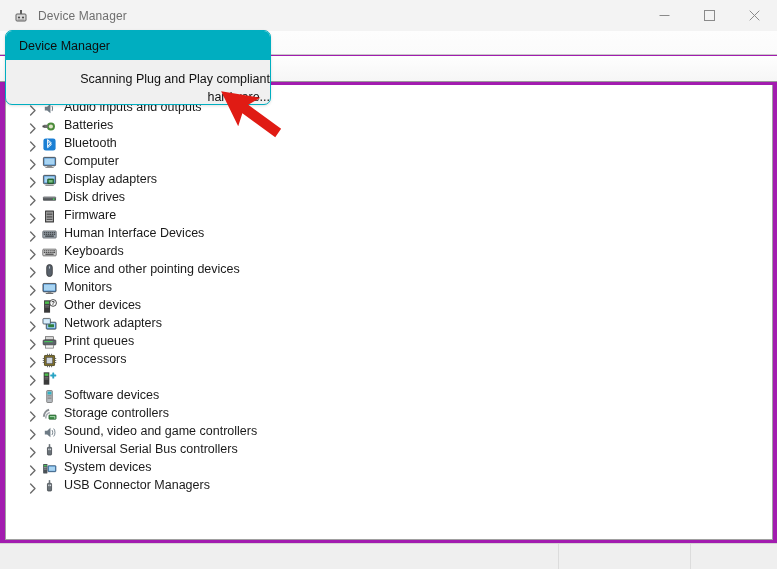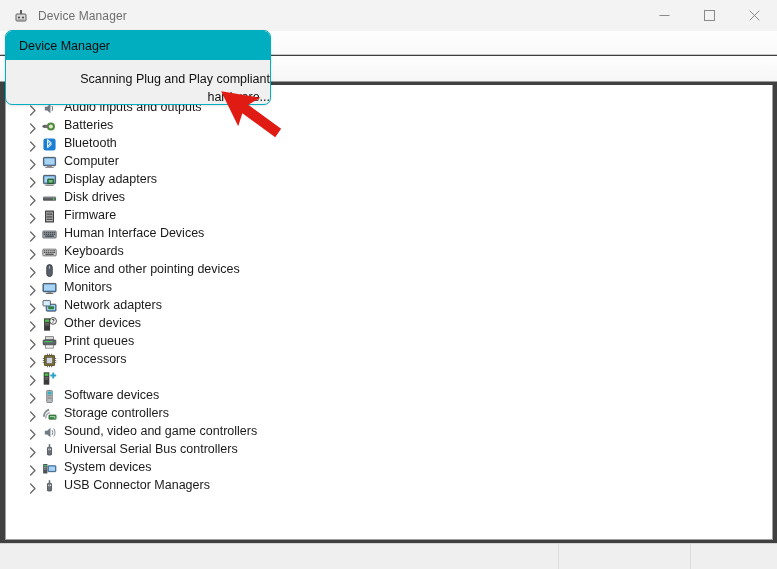--- a/index.html
+++ b/index.html
@@ -13,21 +13,21 @@
     height: 569px;
     overflow: hidden;
     font-family: "Liberation Sans", sans-serif;
     -webkit-font-smoothing: antialiased;
   }
 
   #app {
     position: relative;
     width: 777px;
     height: 569px;
-    background: #404040;
+    background: #a21caf;
     overflow: hidden;
   }
 
   
   .titlebar {
     position: absolute;
     left: 0; top: 0;
     width: 777px;
     height: 31px;
     background: #f3f3f3;
@@ -455,46 +455,46 @@
           <span class="dev-label">Monitors</span>
         </div>
         <div class="tree-row">
           <span class="chev">
             <svg width="8" height="11" viewBox="0 0 8 11">
               <path d="M1.6 1 L6 5.5 L1.6 10" stroke="currentColor" stroke-width="1.35" fill="none" stroke-linecap="round" stroke-linejoin="round"></path>
             </svg>
           </span>
           <span class="dev-icon">
             <svg width="15" height="15" viewBox="0 0 16 16">
-              <rect x="4.5" y="5.5" width="10.5" height="7.5" rx="1" fill="#3e82c4" stroke="#4a4a4a" stroke-width=".8"></rect>
-              <rect x="5.5" y="6.4" width="8.5" height="5.5" fill="#a8d4f2"></rect>
-              <rect x="6.6" y="7.6" width="6.2" height="3.2" rx=".4" fill="#2f7d3c"></rect>
-              <rect x="1" y="1.5" width="8" height="6" rx="1" fill="#9dc6e6" stroke="#4a4a4a" stroke-width=".8"></rect>
-              <rect x="1.9" y="2.4" width="6.2" height="4.2" fill="#d8ecfa"></rect>
-            </svg>
-          </span>
-          <span class="dev-label">Network adapters</span>
-        </div>
-        <div class="tree-row">
-          <span class="chev">
-            <svg width="8" height="11" viewBox="0 0 8 11">
-              <path d="M1.6 1 L6 5.5 L1.6 10" stroke="currentColor" stroke-width="1.35" fill="none" stroke-linecap="round" stroke-linejoin="round"></path>
-            </svg>
-          </span>
-          <span class="dev-icon">
-            <svg width="15" height="15" viewBox="0 0 16 16">
               <path d="M2.2 1.4h6.4v13.2H2.2z" fill="#3a3a3a"></path>
               <rect x="3.2" y="2.6" width="4.4" height="2.6" fill="#4cc04c"></rect>
               <rect x="3.2" y="6.2" width="4.4" height="1" fill="#777"></rect>
               <rect x="3.2" y="8" width="4.4" height="1" fill="#777"></rect>
               <circle cx="11.8" cy="4.2" r="3.6" fill="#fff" stroke="#2a2a2a" stroke-width=".9"></circle>
               <text x="11.8" y="6.6" font-size="6.2" text-anchor="middle" fill="#1a1a1a" font-family="Liberation Sans, sans-serif" font-weight="bold">?</text>
             </svg>
           </span>
           <span class="dev-label">Other devices</span>
+        </div>
+        <div class="tree-row">
+          <span class="chev">
+            <svg width="8" height="11" viewBox="0 0 8 11">
+              <path d="M1.6 1 L6 5.5 L1.6 10" stroke="currentColor" stroke-width="1.35" fill="none" stroke-linecap="round" stroke-linejoin="round"></path>
+            </svg>
+          </span>
+          <span class="dev-icon">
+            <svg width="15" height="15" viewBox="0 0 16 16">
+              <rect x="4.5" y="5.5" width="10.5" height="7.5" rx="1" fill="#3e82c4" stroke="#4a4a4a" stroke-width=".8"></rect>
+              <rect x="5.5" y="6.4" width="8.5" height="5.5" fill="#a8d4f2"></rect>
+              <rect x="6.6" y="7.6" width="6.2" height="3.2" rx=".4" fill="#2f7d3c"></rect>
+              <rect x="1" y="1.5" width="8" height="6" rx="1" fill="#9dc6e6" stroke="#4a4a4a" stroke-width=".8"></rect>
+              <rect x="1.9" y="2.4" width="6.2" height="4.2" fill="#d8ecfa"></rect>
+            </svg>
+          </span>
+          <span class="dev-label">Network adapters</span>
         </div>
         <div class="tree-row">
           <span class="chev">
             <svg width="8" height="11" viewBox="0 0 8 11">
               <path d="M1.6 1 L6 5.5 L1.6 10" stroke="currentColor" stroke-width="1.35" fill="none" stroke-linecap="round" stroke-linejoin="round"></path>
             </svg>
           </span>
           <span class="dev-icon">
             <svg width="15" height="15" viewBox="0 0 16 16">
               <rect x="3.6" y="1.8" width="8.8" height="3.4" fill="#d8d8d8" stroke="#555" stroke-width=".7"></rect>

